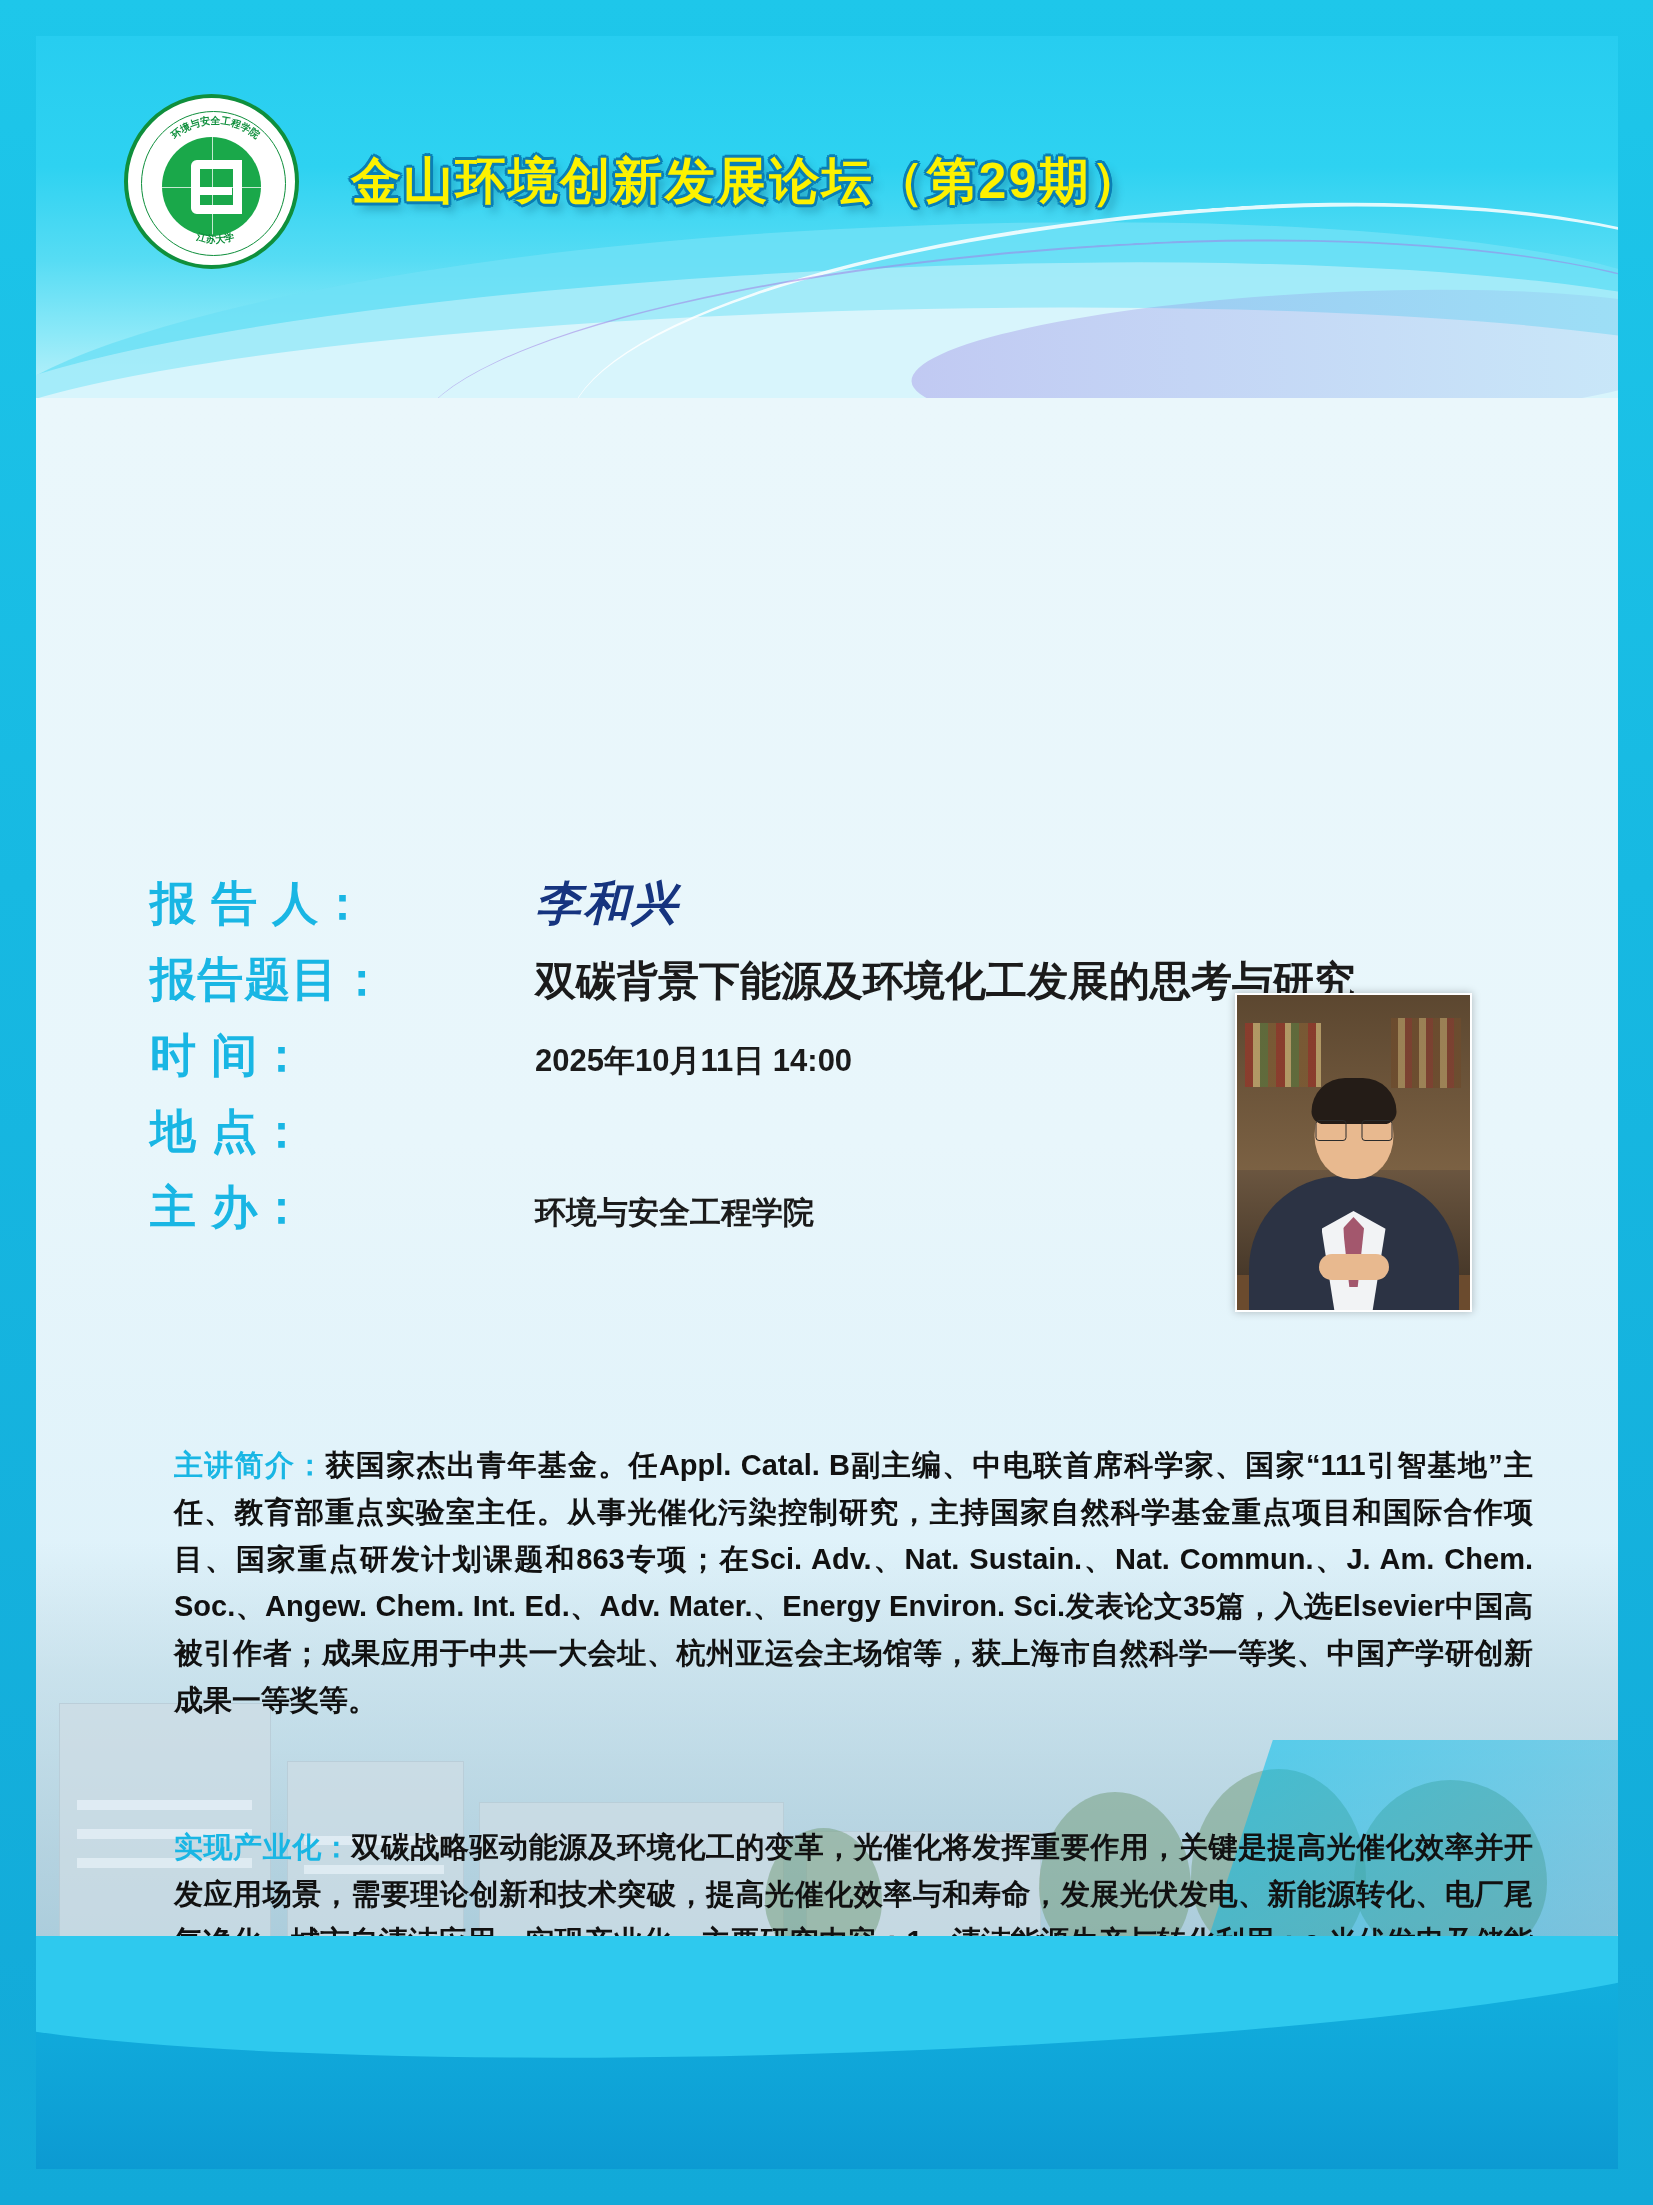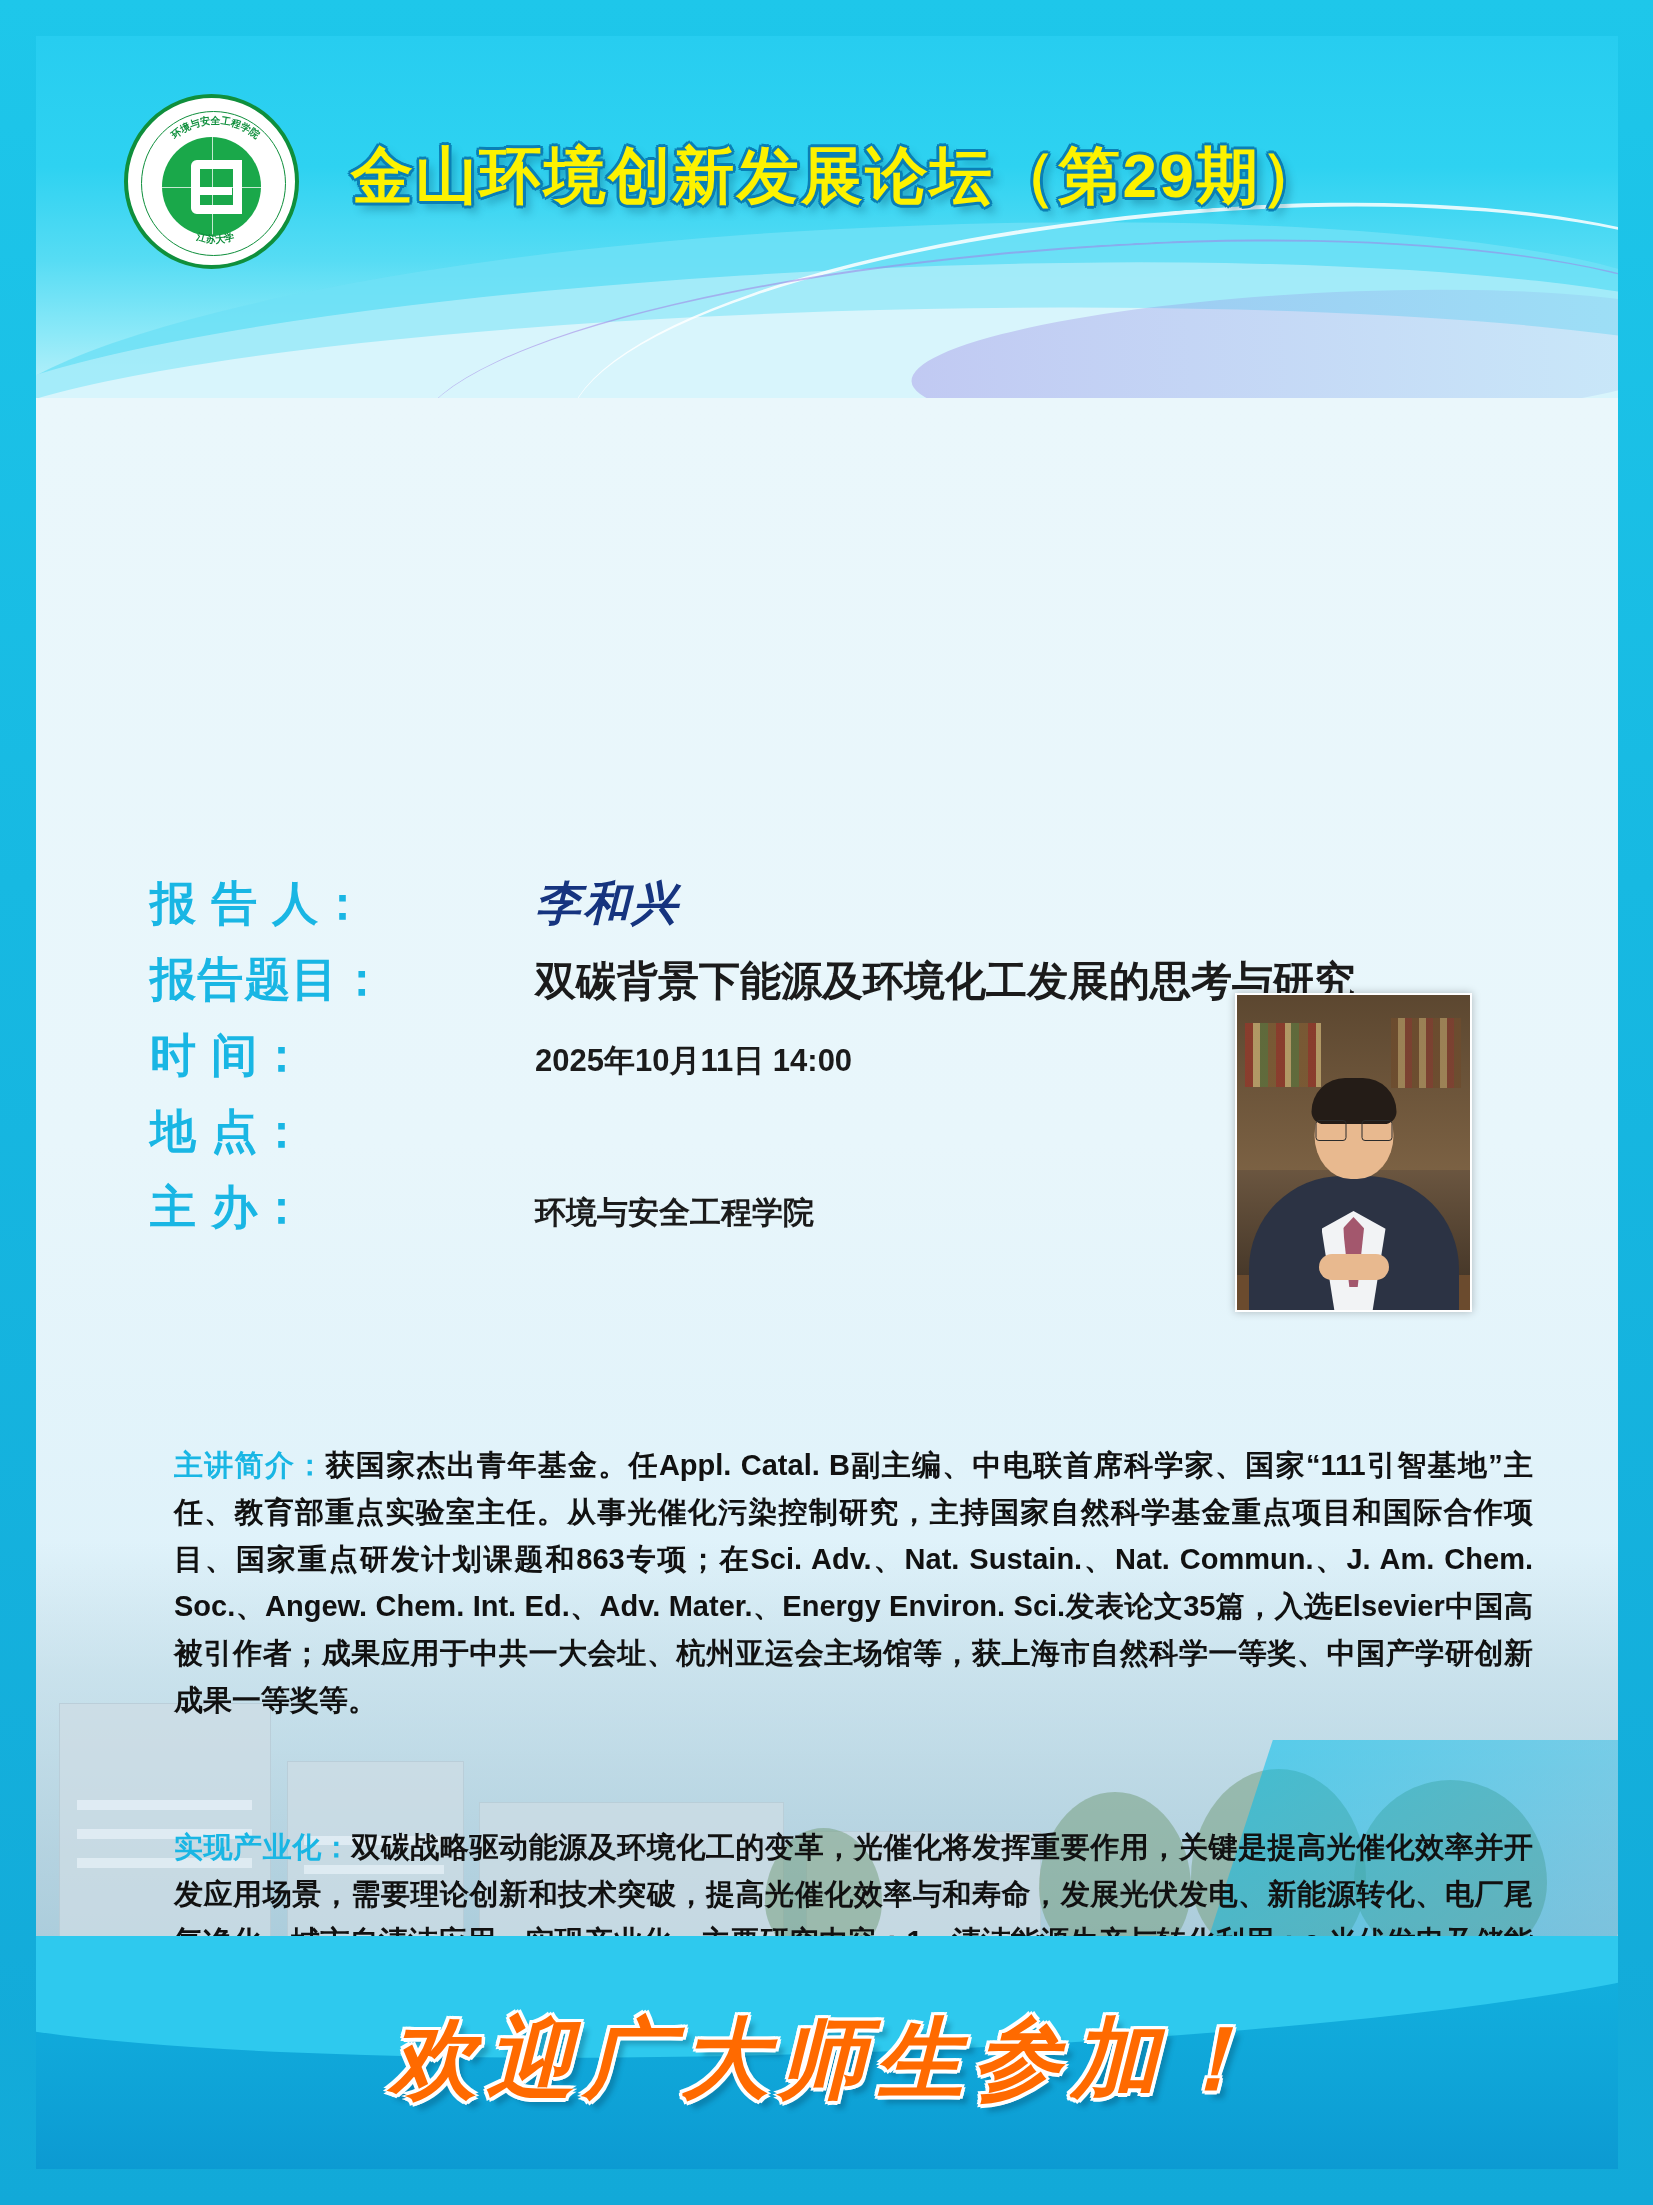--- a/index.html
+++ b/index.html
@@ -153,22 +153,22 @@
   }
   .logo-ring-text text {
     font-size: 17px;
     fill: #0f8f3c;
     font-family: "Liberation Sans", sans-serif;
     font-weight: bold;
   }
   
   .main-title {
     position: absolute;
-    left: 315px; top: 98px;
-    font-size: 62px;
+    left: 315px; top: 112px;
+    font-size: 50px;
     font-weight: bold;
     color: #fdf200;
     letter-spacing: 2.3px;
     text-shadow:
        2.9px 0 0 #0a7fb5, -2.9px 0 0 #0a7fb5, 0 2.9px 0 #0a7fb5, 0 -2.9px 0 #0a7fb5,
        2.3px 2.3px 0 #0a7fb5, -2.3px 2.3px 0 #0a7fb5, 2.3px -2.3px 0 #0a7fb5, -2.3px -2.3px 0 #0a7fb5,
        5.8px 7px 8.2px rgba(0,60,90,.35);
     white-space: nowrap;
   }
   
@@ -506,18 +506,17 @@
       </div>
 
       <div class="para" id="para-content">
         <span class="lbl">实现产业化：</span><span>双碳战略驱动能源及环境化工的变革，光催化将发挥重要作用，关键是提高光催化效率并开发应用场景，需要理论创新和技术突破，提高光催化效率与和寿命，发展光伏发电、新能源转化、电厂尾气净化、城市自清洁应用，实现产业化。主要研究内容：1、清洁能源生产与转化利用：a.光伏发电及储能新材料及新技术；b.电光催化分解水产氢；c.电光催化还原合成氨。2、光催化绿色化工：a.光（电）催化电厂尾气脱硝；b.光（电）催化电厂尾气及电厂尾气CO2资源化；c.光催化废金属绿色回收；d.光催化清洁有机合成。3、光催化打造自清洁城市：a.均匀纳米尺寸光催化剂的合成及涂覆技术开发，提高光催化降解VOCs效率和使用寿命；b.光催化降解VOCs和O3应用于自清洁和大气净化的成效及推广。</span>
       </div>
     </div>
 
     <div class="footer">
       <div class="footer-wave-a"></div>
       <div class="footer-wave-b"></div>
-      <div class="footer-text">欢迎广大师生参加！</div>
     </div>
 
   </div>
 </div>
 
 
 </body></html>

